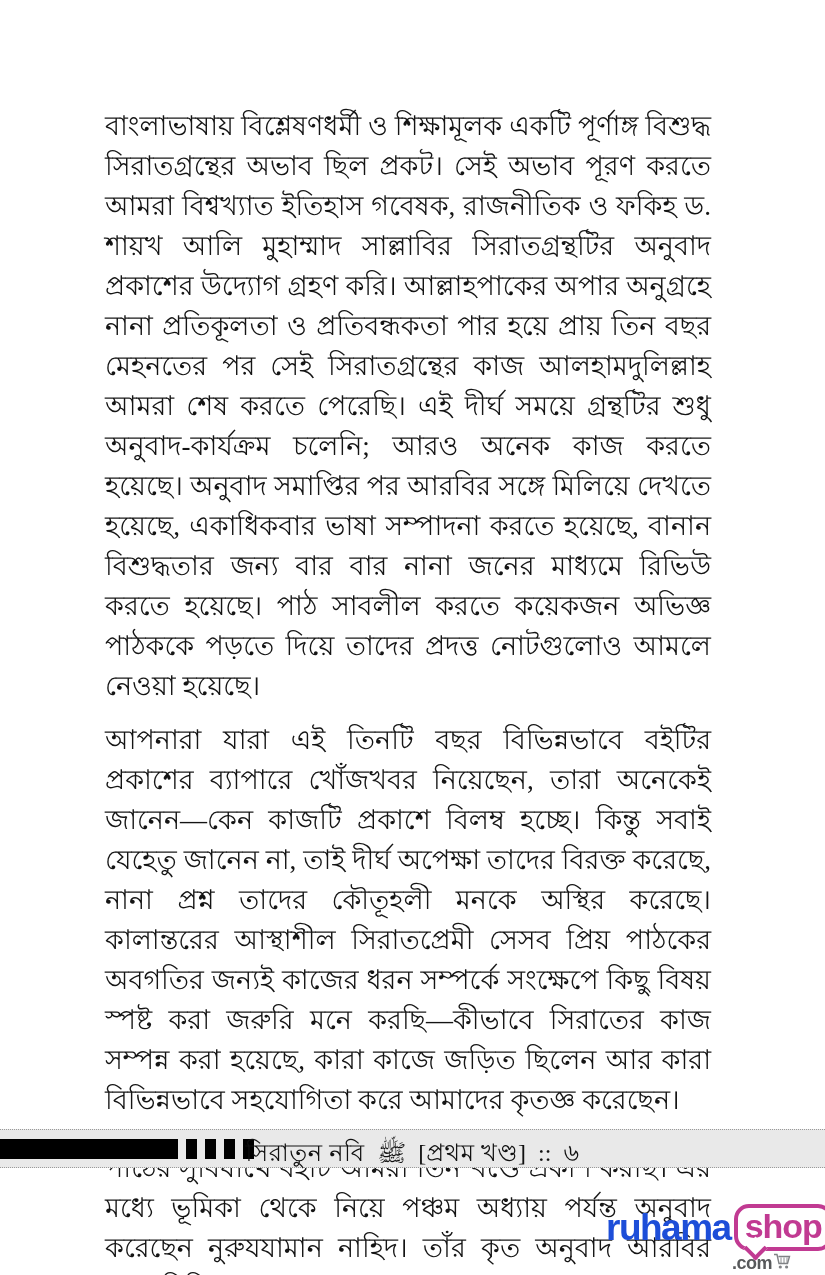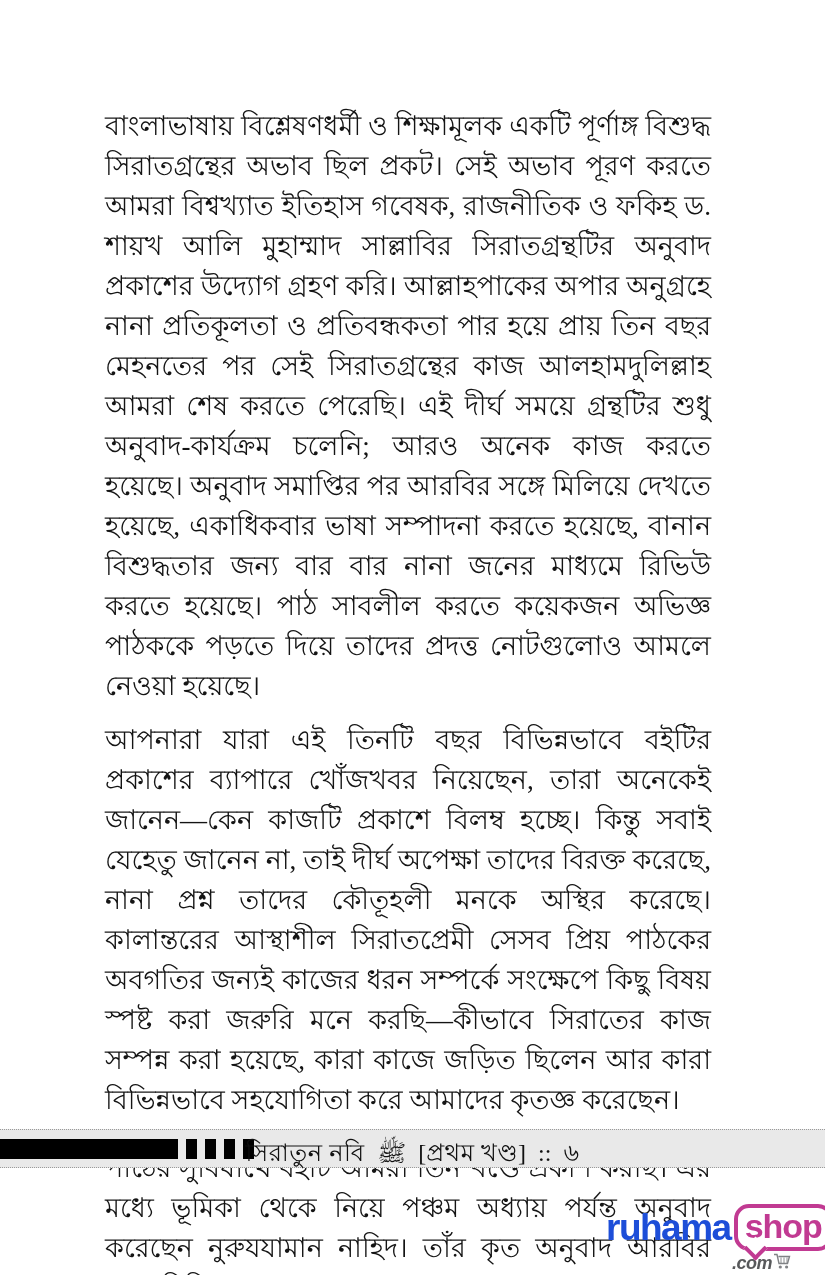--- a/index.html
+++ b/index.html
@@ -89,21 +89,20 @@
     background: #ffffff;
     border-left: 4px solid #c13a92;
     border-bottom: 4px solid #c13a92;
     transform: rotate(-45deg);
   }
   .logo-bottom {
     display: flex;
     align-items: flex-start;
     margin-left: 126px;
     margin-top: 2px;
-    font-style: italic;
   }
   .domain-suffix {
     color: #58595b;
     font-size: 18px;
     letter-spacing: -0.5px;
   }
   .cart-icon { margin-left: 1px; }
 </style>
 </head>
 <body>

